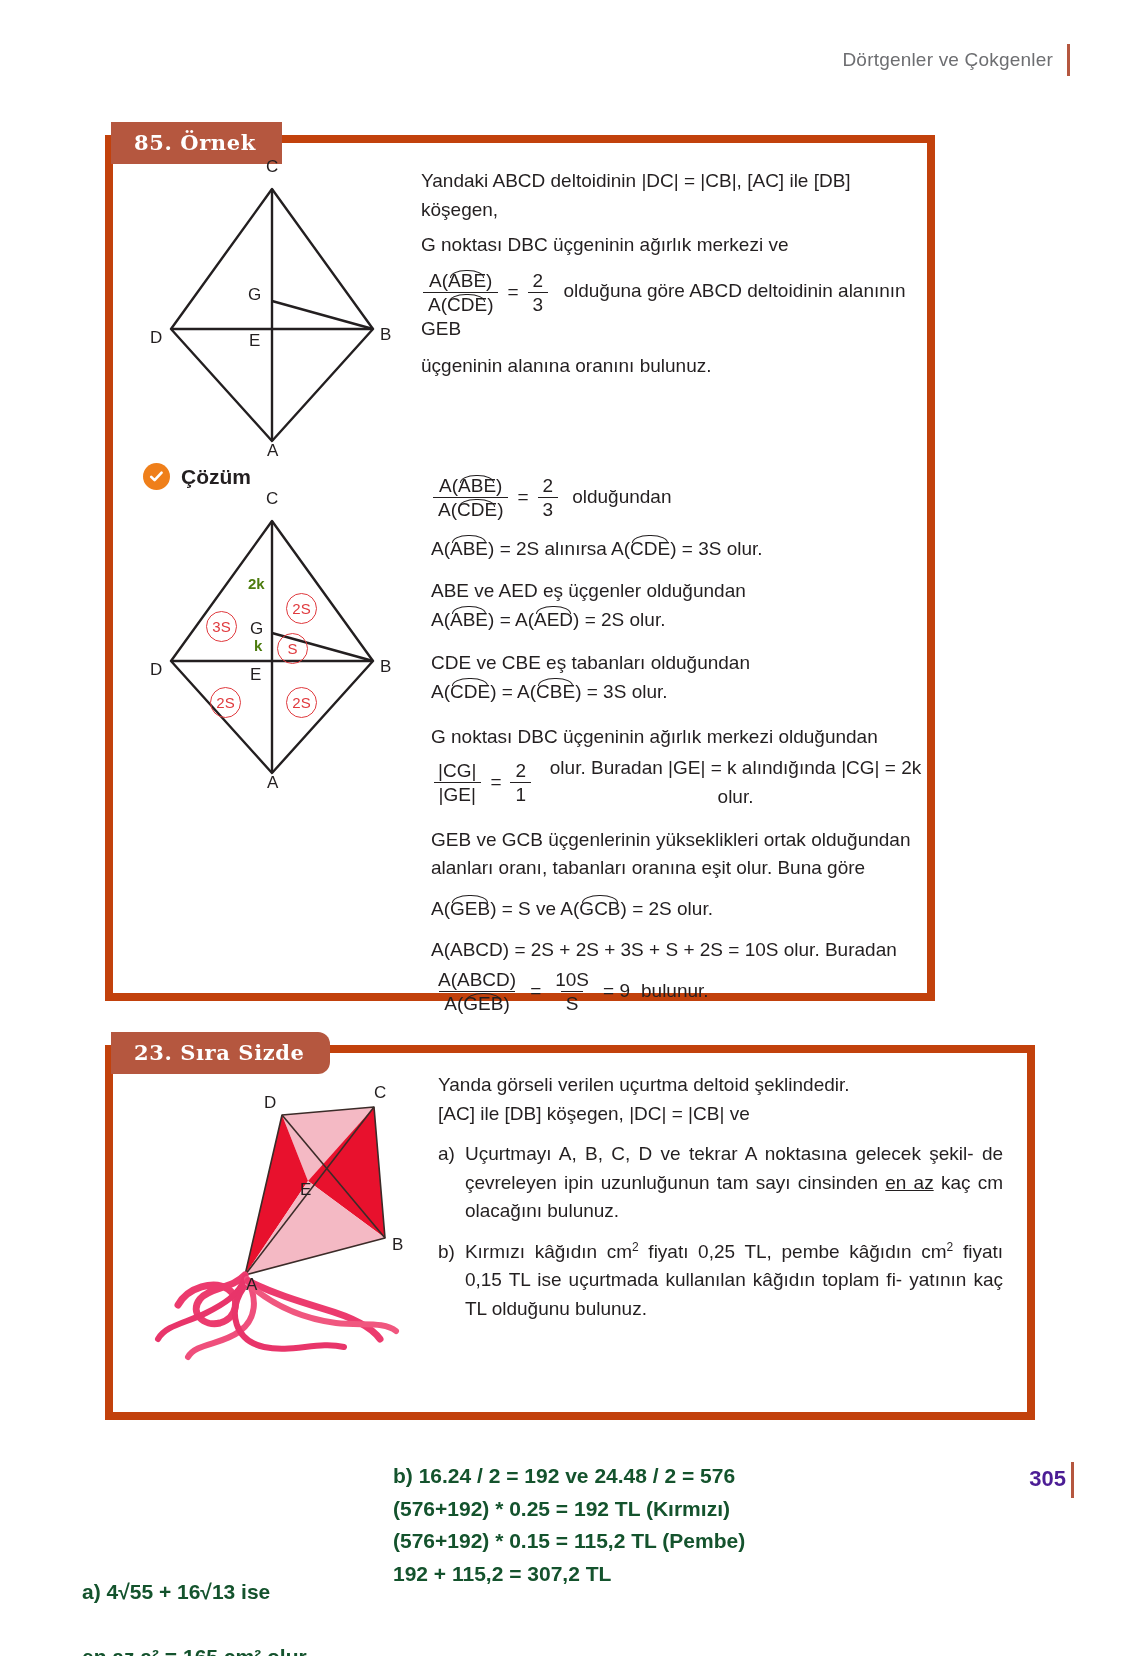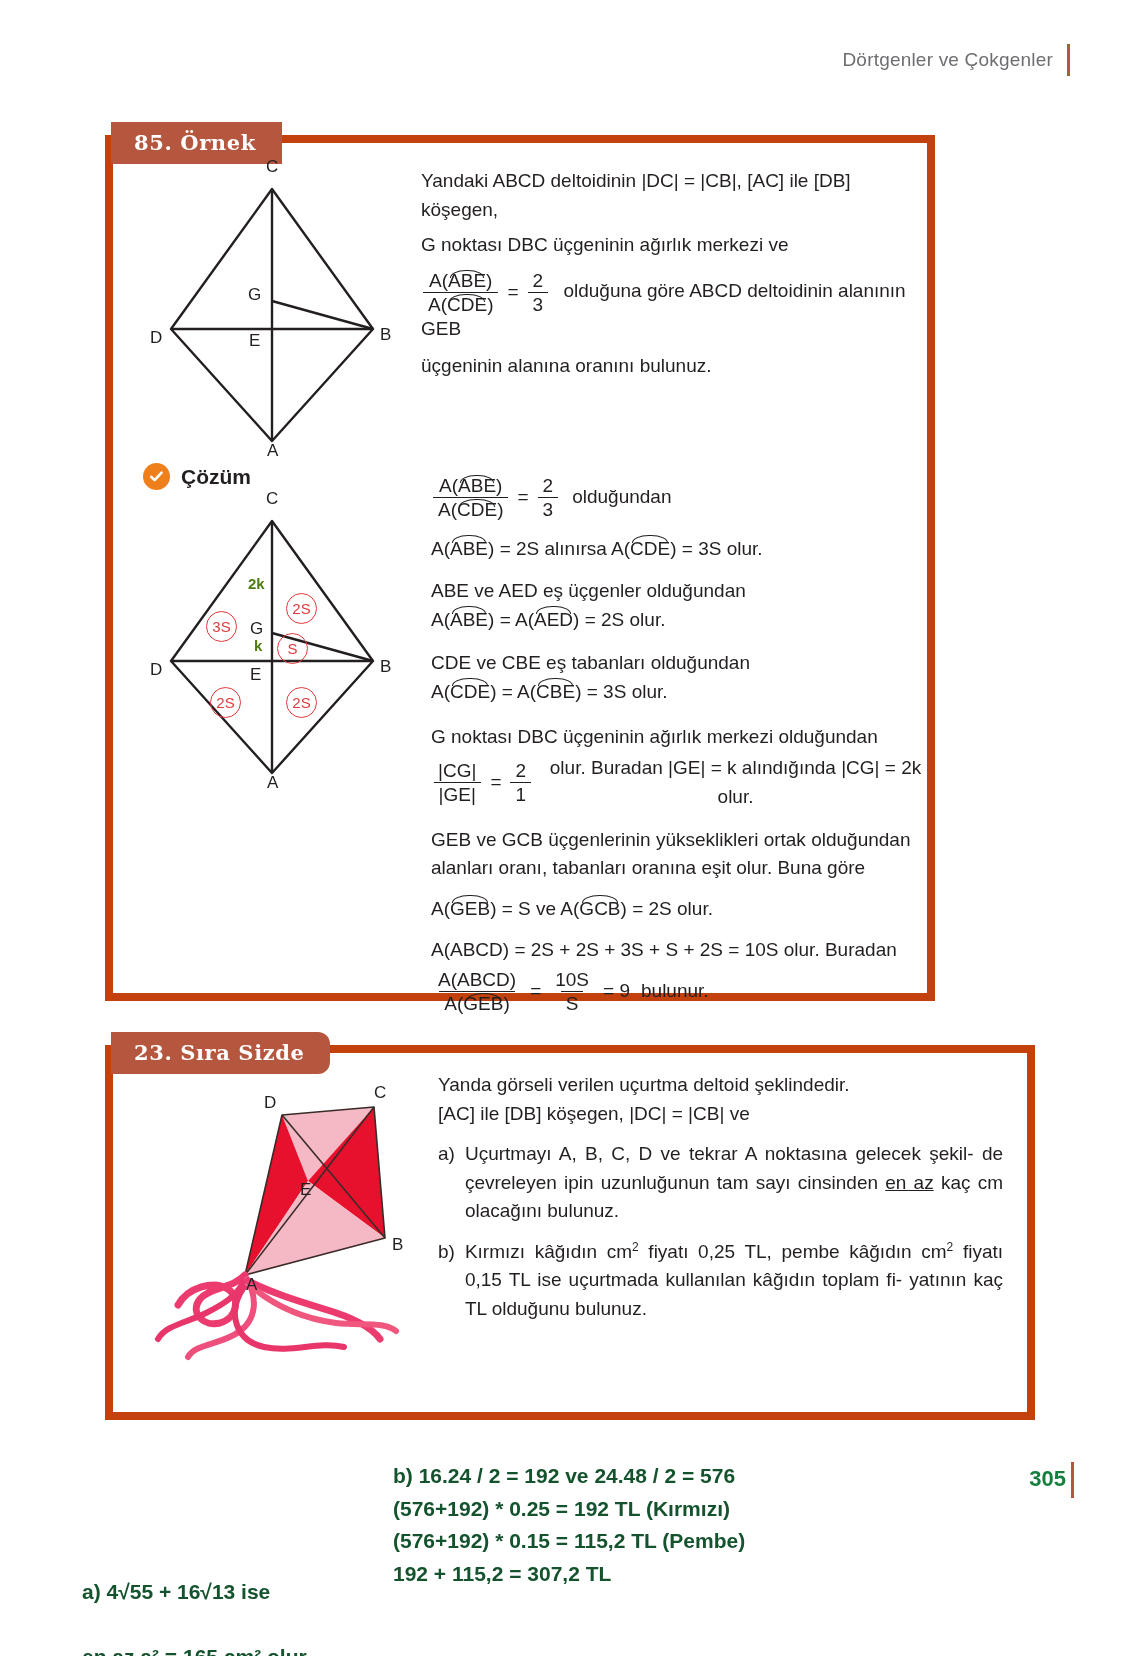--- a/index.html
+++ b/index.html
@@ -211,21 +211,21 @@
   }
   #annot-left { left: 82px; top: 1576px; }
   #annot-right { left: 393px; top: 1460px; }
 
   .page-number {
     position: absolute;
     right: 82px;
     top: 1466px;
     font-size: 22px;
     font-weight: bold;
-    color: #15803d;
+    color: #4c1d95;
     text-align: center;
   }
   .page-number-rule {
     position: absolute;
     right: 74px;
     top: 1462px;
     width: 3px;
     height: 36px;
     background: #b5573f;
   }

